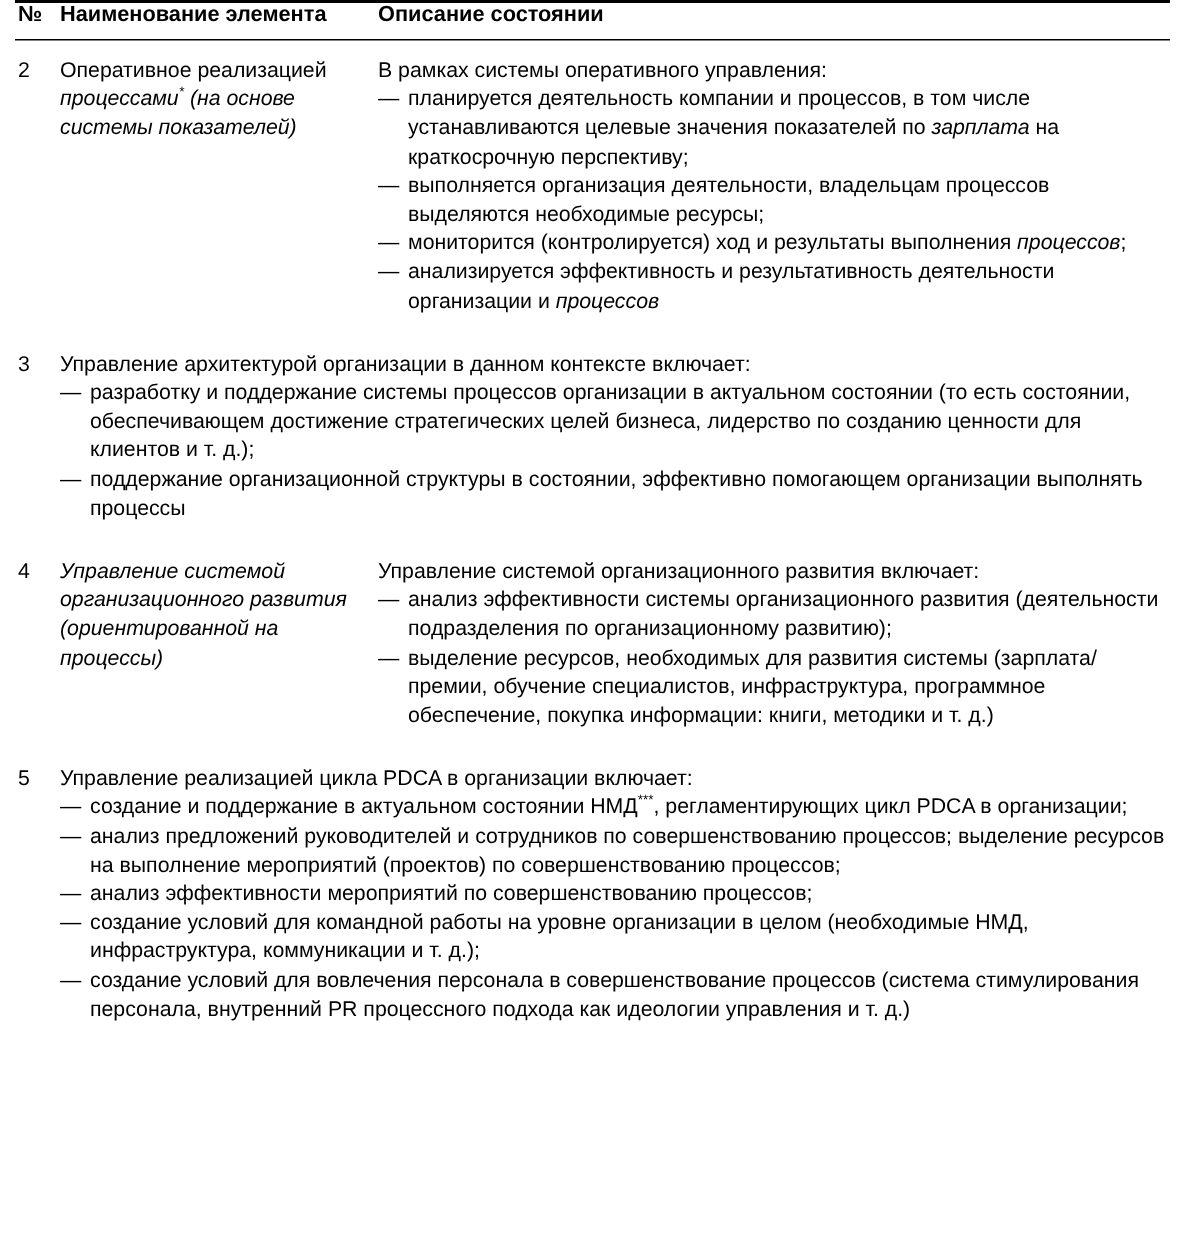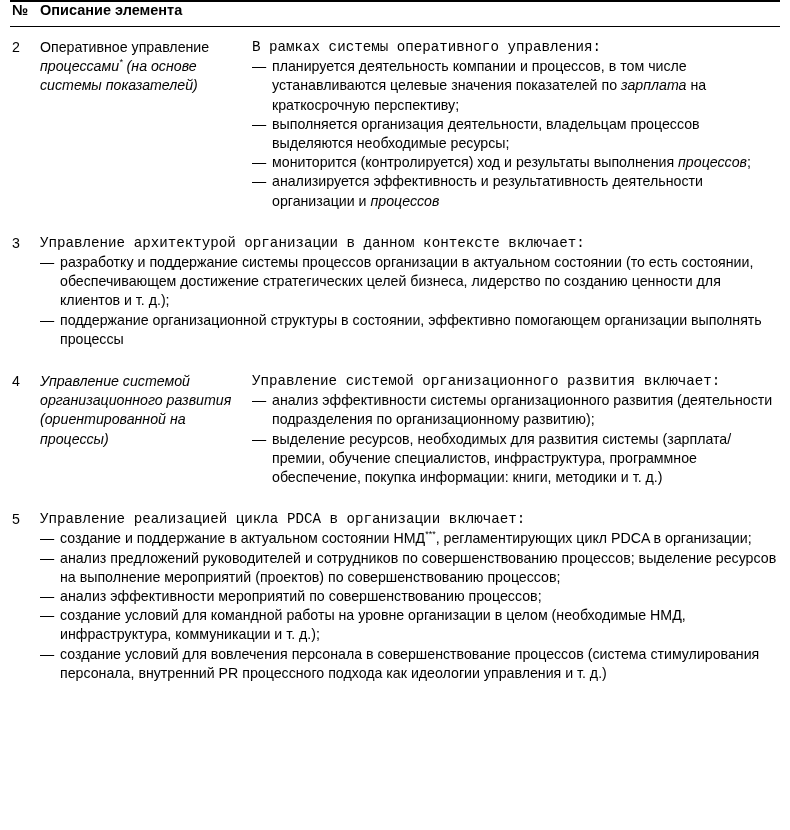--- a/index.html
+++ b/index.html
@@ -64,21 +64,21 @@
     line-height: 19.2px;
     padding-top: 11px;
     padding-bottom: 4px;
   }
   .row .col-num { padding-left: 2px; }
   .row .col-name { padding-left: 2px; }
   .cell-name { font-style: italic; }
   .cell-name .upright { font-style: normal; }
   .cell-desc .ital { font-style: italic; }
 
-  .lead { margin: 0 0 0 0; font-family: Liberation Mono, monospace; }
+  .lead { margin: 0 0 0 0; }
 
   ul.dashes {
     list-style: none;
     margin: 0;
     padding: 0;
   }
   ul.dashes li {
     position: relative;
     padding-left: 20px;
     margin: 0;
@@ -97,29 +97,30 @@
 </style>
 </head>
 <body>
 
 <div class="table">
 
   <div class="rule"></div>
 
   <div class="thead">
     <div class="col-num">№</div>
-    <div class="col-desc">Описание элемента</div>
+    <div class="col-name">Наименование элемента</div>
+    <div class="col-desc">Описание состоянии</div>
   </div>
 
   <div class="rule-thin"></div>
 
   <div class="row">
     <div class="col-num">2</div>
     <div class="col-name cell-name">
-      <span class="upright">Оперативное управление </span><i>процессами</i><span class="sup">*</span><i> (на&nbsp;основе системы показателей)</i>
+      <span class="upright">Оперативное реализацией </span><i>процессами</i><span class="sup">*</span><i> (на&nbsp;основе системы показателей)</i>
     </div>
     <div class="col-desc cell-desc">
       <div class="lead">В рамках системы оперативного управления:</div>
       <ul class="dashes">
         <li><span class="dash">—</span>планируется деятельность компании и процессов, в том числе устанавливаются целевые значения показателей по <span class="ital">зарплата</span> на краткосрочную перспективу;</li>
         <li><span class="dash">—</span>выполняется организация деятельности, владельцам процессов выделяются необходимые ресурсы;</li>
         <li><span class="dash">—</span>мониторится (контролируется) ход и результаты выполнения <span class="ital">процессов</span>;</li>
         <li><span class="dash">—</span>анализируется эффективность и результативность деятельности организации и <span class="ital">процессов</span></li>
       </ul>
     </div>

